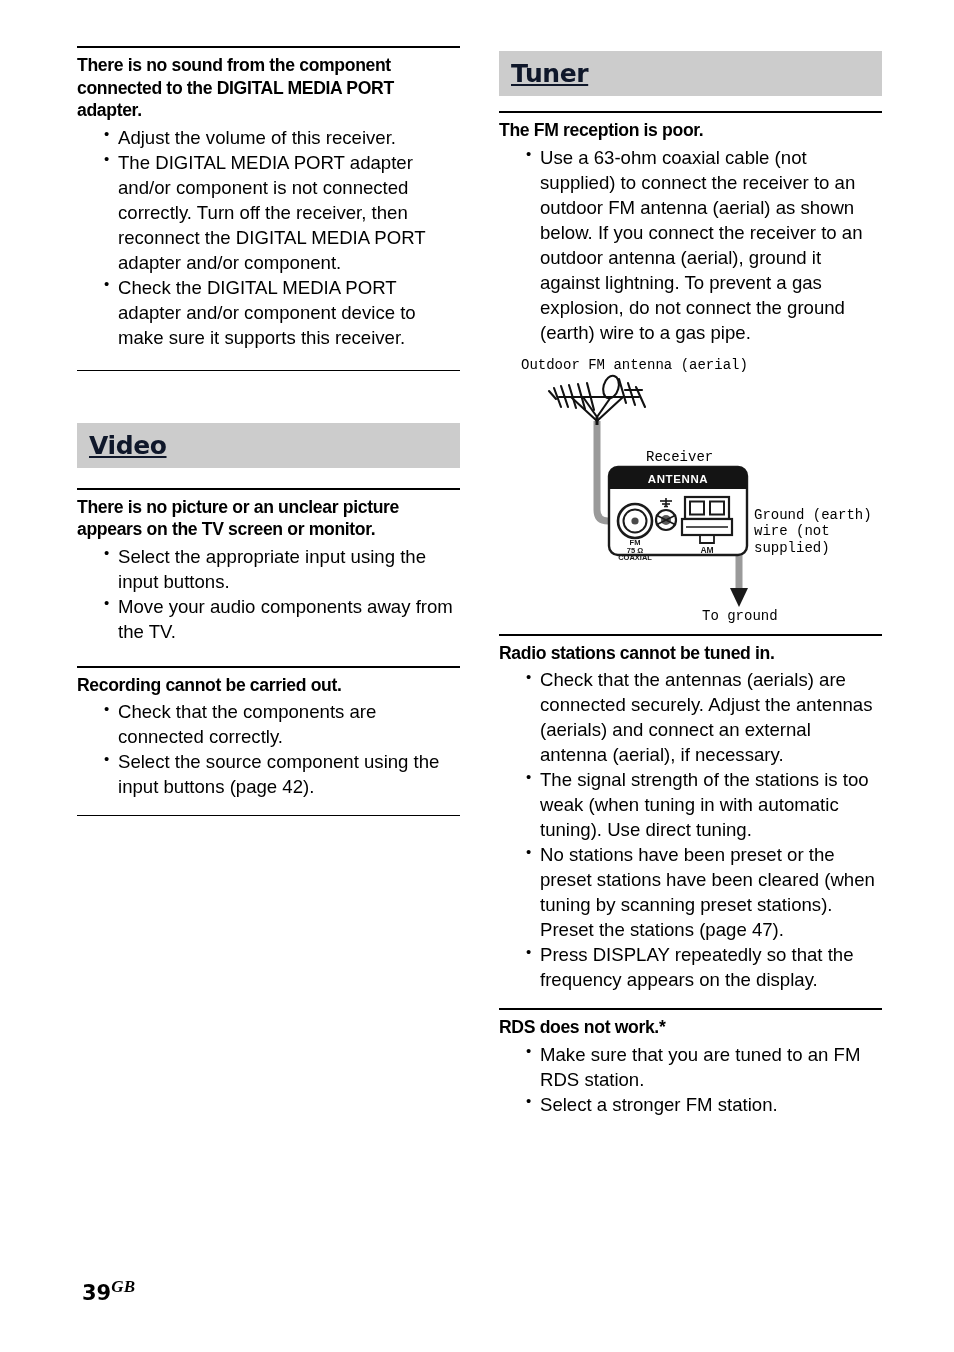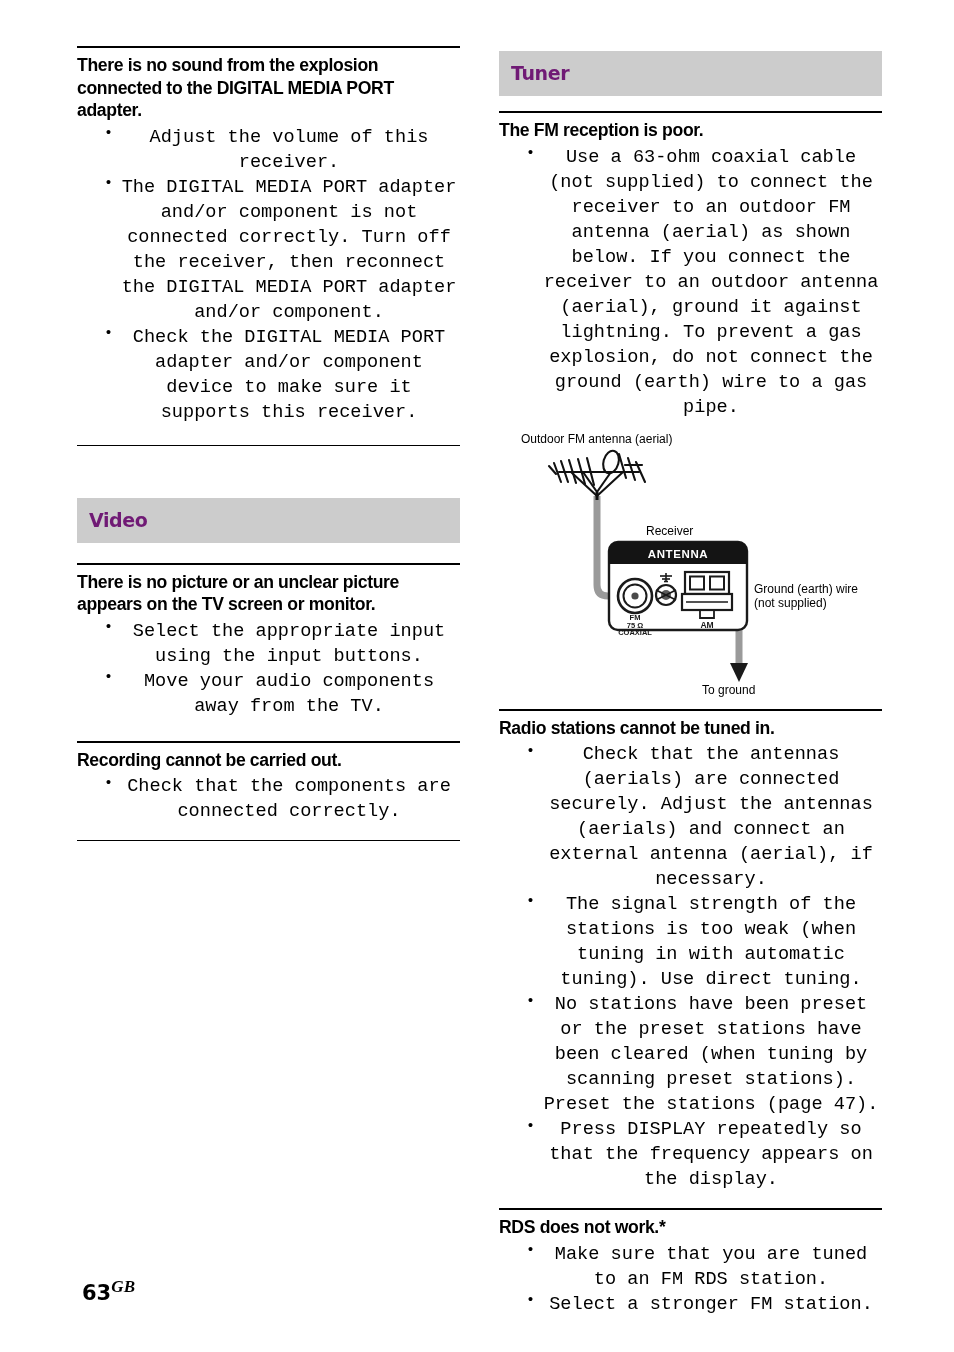--- a/index.html
+++ b/index.html
@@ -36,24 +36,25 @@
     height: 45px;
     margin: 0;
     display: flex;
     align-items: center;
     padding-left: 12px;
     box-sizing: border-box;
   }
   .banner-title {
     font-family: "DejaVu Sans", sans-serif;
     font-weight: bold;
-    font-size: 19px;
+    font-size: 25px;
     letter-spacing: -0.4px;
-    color: #701a75;
+    color: #0f172a;
     line-height: 1;
+    text-decoration: underline;
   }
 
   
   .rule {
     border: 0;
     border-top: 2.2px solid #000;
     margin: 0;
     width: 100%;
   }
   .rule-thin {
@@ -73,47 +74,47 @@
     margin: 6px 0 3px 0;
   }
 
   
   ul.bullets {
     list-style: none;
     margin: 0 0 0 0;
     padding: 0 0 0 27px;
   }
   ul.bullets > li {
-    font-family: Liberation Mono, monospace;
+    font-family: Liberation Sans, sans-serif;
     font-size: 18.6px;
     line-height: 1.345;
     position: relative;
     padding-left: 14px;
     margin: 0 0 0 0;
-    text-align: center;
+    text-align: left;
   }
   ul.bullets > li::before {
     content: "\2022";
     position: absolute;
     left: 0;
     top: -0.5px;
     font-size: 15px;
   }
 
   
   .figure {
     position: relative;
     width: 383px;
     height: 272px;
     margin-top: 10px;
   }
   .fig-label {
     position: absolute;
-    font-family: Liberation Sans, sans-serif;
-    font-size: 12px;
+    font-family: Liberation Mono, monospace;
+    font-size: 14px;
     line-height: 1.2;
     color: #000;
     white-space: pre-line;
   }
   #lbl-outdoor   { left: 22px;  top: 2px; }
   #lbl-receiver  { left: 147px; top: 94px; }
   #lbl-ground    { left: 255px; top: 152px; width: 125px; }
   #lbl-toground  { left: 203px; top: 253px; }
 
   .fig-svg {
@@ -146,21 +147,21 @@
 <body>
 
 <div class="page">
 
   <div class="col col-left">
 
     <div style="height:46px"></div>
 
     <hr class="rule">
 
-    <div class="qhead">There is no sound from the explosion connected to the DIGITAL MEDIA PORT adapter.</div>
+    <div class="qhead">There is no sound from the component connected to the DIGITAL MEDIA PORT adapter.</div>
 
     <ul class="bullets">
       <li>Adjust the volume of this receiver.</li>
       <li>The DIGITAL MEDIA PORT adapter and/or component is not connected correctly. Turn off the receiver, then reconnect the DIGITAL MEDIA PORT adapter and/or component.</li>
       <li>Check the DIGITAL MEDIA PORT adapter and/or component device to make sure it supports this receiver.</li>
     </ul>
 
     <div style="height:20px"></div>
     <hr class="rule-thin">
 
@@ -180,20 +181,21 @@
       <li>Move your audio components away from the TV.</li>
     </ul>
 
     <div style="height:22px"></div>
     <hr class="rule">
 
     <div class="qhead">Recording cannot be carried out.</div>
 
     <ul class="bullets">
       <li>Check that the components are connected correctly.</li>
+      <li>Select the source component using the input buttons (page 42).</li>
     </ul>
 
     <div style="height:16px"></div>
     <hr class="rule-thin">
 
   </div>
 
   <div class="col col-right">
 
     <div style="height:51px"></div>
@@ -309,16 +311,16 @@
     <div class="qhead">RDS does not work.*</div>
 
     <ul class="bullets">
       <li>Make sure that you are tuned to an FM RDS station.</li>
       <li>Select a stronger FM station.</li>
     </ul>
 
   </div>
 
   <div class="pagenum">
-    <span>63</span><sup>GB</sup>
+    <span>39</span><sup>GB</sup>
   </div>
 
 </div>
 
 </body></html>

